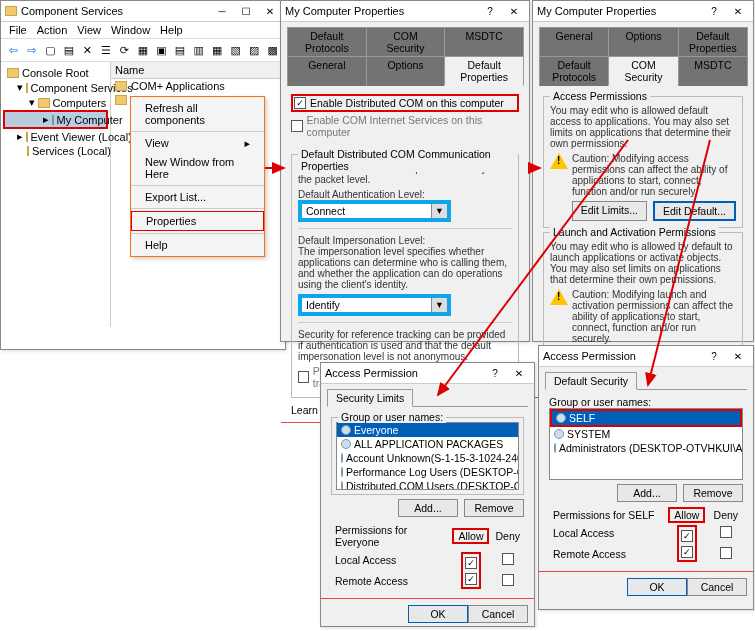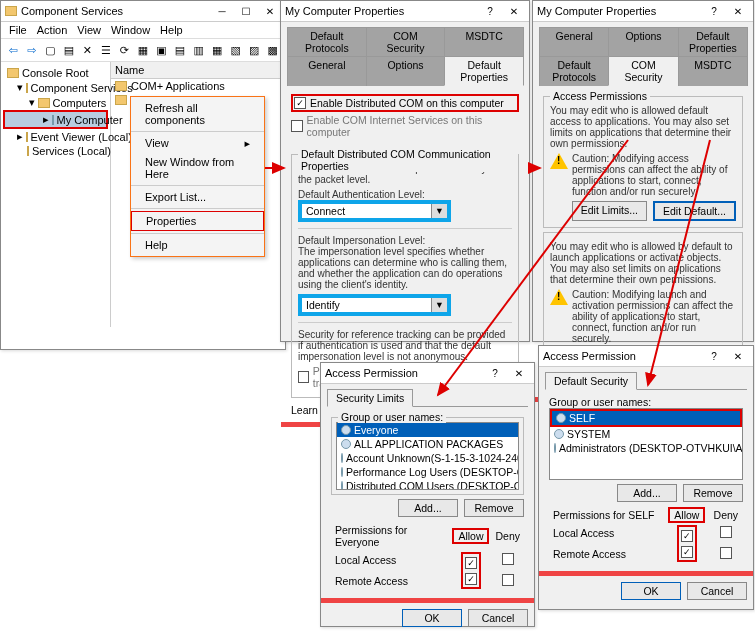--- a/index.html
+++ b/index.html
@@ -59,37 +59,37 @@
     box-shadow: 2px 2px 4px rgba(0,0,0,0.2); padding: 2px 0;
     width: 135px;
   }
   .ctx-item { padding: 3px 14px; display:flex; justify-content:space-between; }
   .ctx-sep { border-top: 1px solid #ccc; margin: 2px 0; }
   .ctx-highlight { border: 1.5px solid #d00; }
   .dialog { background: #f0f0f0; }
   .tabs { display: flex; flex-wrap: wrap; border-bottom: 1px solid #999; margin: 4px 6px 0 6px; }
   .tab {
     padding: 2px 8px; border: 1px solid #999; border-bottom: none;
-    background: #a3a3a3; margin-right: -1px; font-size: 10.5px;
+    background: #737373; margin-right: -1px; font-size: 10.5px;
     position: relative; top:1px;
   }
   .tab.active { background: #f0f0f0; border-bottom:1px solid #f0f0f0; }
   .tab-row { display:flex; width:100%; }
   .tab-row .tab { flex:1; text-align:center; }
   .dlg-body { padding: 6px 10px; font-size: 10.5px; }
   .group { border: 1px solid #bbb; padding: 4px 6px 6px 6px; margin: 4px 0; position:relative; }
   .group-title { position:absolute; top:-7px; left:6px; background:#f0f0f0; padding:0 3px; font-size:10.5px;}
   .checkbox-row { display:flex; align-items:center; gap:4px; margin:2px 0; }
   .btn {
     display:inline-block; min-width:60px; padding: 2px 8px;
     background: #e8e8e8; border: 1px solid #888; text-align:center;
     font-size: 10.5px;
   }
   .btn.def { border: 1px solid #005fb8; }
-  .dlg-buttons { display:flex; justify-content:flex-end; gap:6px; padding:6px; border-top:5px solid #ef4444;}
+  .dlg-buttons { display:flex; justify-content:flex-end; gap:0; padding:6px; border-top:1px solid #ef4444;}
   .combo { display:flex; border:4px solid #0ea5e9; background:#fff; width: 153px; }
   .combo span:first-child { flex:1; padding:1px 4px; }
   .combo .arrow { width:16px; background:#ddd; text-align:center; border-left:1px solid #888;}
   .link { color: #0066cc; text-decoration: underline; cursor:pointer; }
   .listbox { border:1px solid #888; background:#fff; height: 68px; overflow:hidden; font-size:10.5px;}
   .listbox .litem { padding:1px 4px; white-space:nowrap; display:flex; align-items:center; gap:3px;}
   .listbox .litem.sel { background: #005fb8; color:#fff; }
   .perm-table { width:100%; margin-top:4px; }
   .perm-table td { padding:1px 2px; }
   .perm-head td { text-align:center; font-size:10.5px; }
@@ -303,20 +303,21 @@
       <div style="display:flex; margin-top:4px;">
         <span class="warn-icon"></span>
         <div class="small" style="flex:1;">Caution: Modifying access permissions can affect the ability of applications to start, connect, function and/or run securely.</div>
       </div>
       <div style="display:flex; justify-content:flex-end; gap:6px; margin-top:4px;">
         <span class="btn highlight">Edit Limits...</span>
         <span class="btn highlight" style="border:2px solid #005fb8;">Edit Default...</span>
       </div>
     </div>
     <div class="group">
+      <span class="group-title">Launch and Activation Permissions</span>
       <div class="small" style="margin-top:4px;">You may edit who is allowed by default to launch applications or activate objects. You may also set limits on applications that determine their own permissions.</div>
       <div style="display:flex; margin-top:4px;">
         <span class="warn-icon"></span>
         <div class="small" style="flex:1;">Caution: Modifying launch and activation permissions can affect the ability of applications to start, connect, function and/or run securely.</div>
       </div>
       <div style="display:flex; justify-content:flex-end; gap:6px; margin-top:4px;">
         <span class="btn">Edit Limits...</span>
         <span class="btn">Edit Default...</span>
       </div>
     </div>

